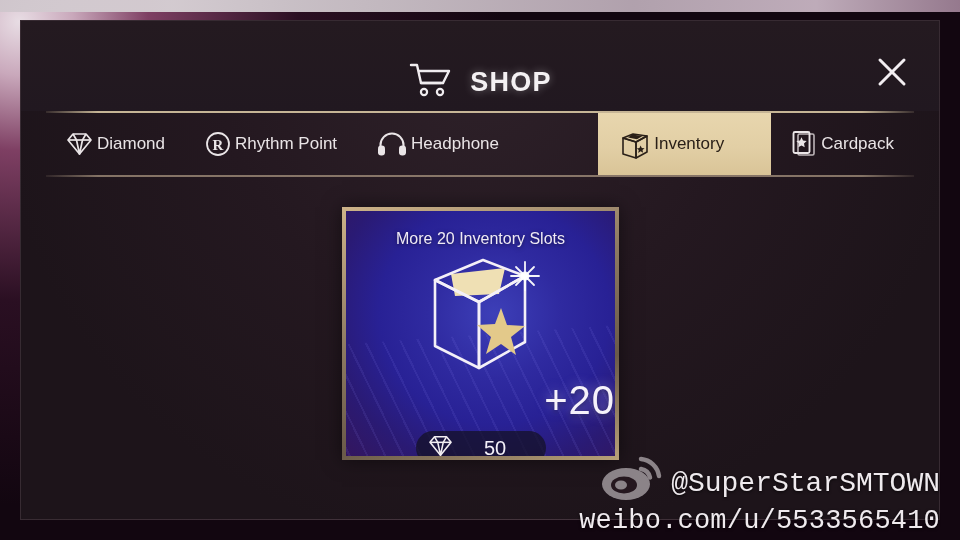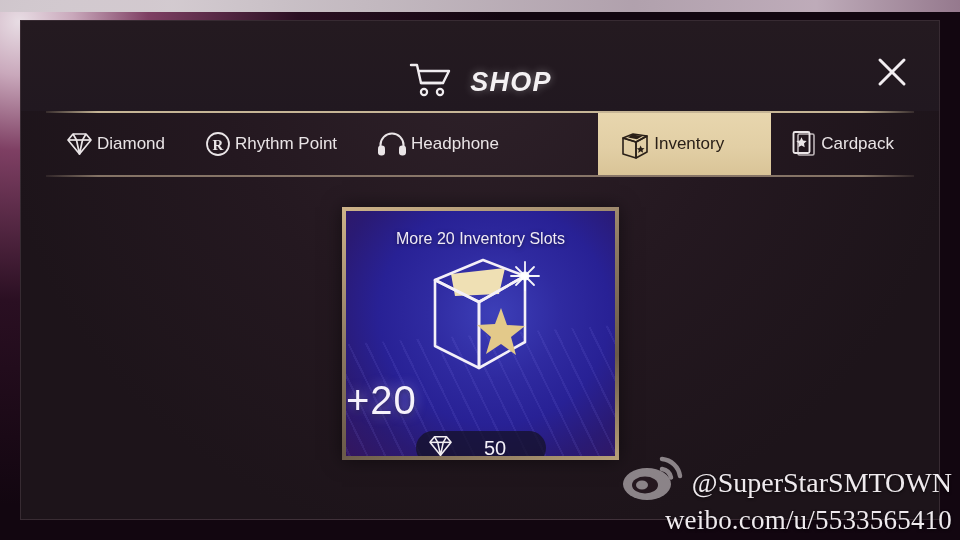--- a/index.html
+++ b/index.html
@@ -49,21 +49,20 @@
     height: 90px;
     background: linear-gradient(180deg, #241a20 0%, #211820 100%);
   }
   #header-center {
     position: absolute;
     left: 0; right: 0; top: 40px;
     display: flex;
     align-items: center;
     justify-content: center;
     gap: 16px;
-    font-style: italic;
   }
   #cart-icon { display: block; }
   #shop-title {
     color: #f4f1f3;
     font-size: 27px;
     font-weight: bold;
     letter-spacing: 1.2px;
     text-shadow: 0 0 8px rgba(255,255,255,.35);
   }
   #close-button {
@@ -158,21 +157,21 @@
   #card-art {
     position: relative;
     z-index: 2;
     height: 132px;
     display: flex; align-items: center; justify-content: center;
     margin-top: 2px;
   }
   #card-amount {
     position: relative;
     z-index: 2;
-    text-align: left;
+    text-align: right;
     color: #f6f2fb;
     font-size: 40px;
     letter-spacing: 1px;
     margin-top: -4px;
     text-shadow: 0 0 12px rgba(190,180,255,.6), 0 2px 5px rgba(0,0,0,.5);
   }
   #price-pill {
     position: relative;
     z-index: 2;
     margin: 8px auto 0;
@@ -187,24 +186,24 @@
     flex: 1;
     text-align: center;
     color: #f3f0f8;
     font-size: 20px;
     padding-left: 4px;
   }
 
   
   #watermark {
     position: absolute;
-    right: 8px; bottom: 4px;
+    right: 20px; bottom: 4px;
     text-align: right;
     color: #efeaee;
-    font-family: Liberation Serif, serif;
+    font-family: Liberation Mono, monospace;
     text-shadow: 0 1px 3px rgba(0,0,0,.7);
     pointer-events: none;
   }
   #wm-line1 {
     display: flex; align-items: center; justify-content: flex-end; gap: 8px;
     font-size: 28px;
   }
   #wm-line2 { font-size: 27px; margin-top: -4px; letter-spacing: .2px; }
   #weibo-logo { opacity: .62; }
 </style>

